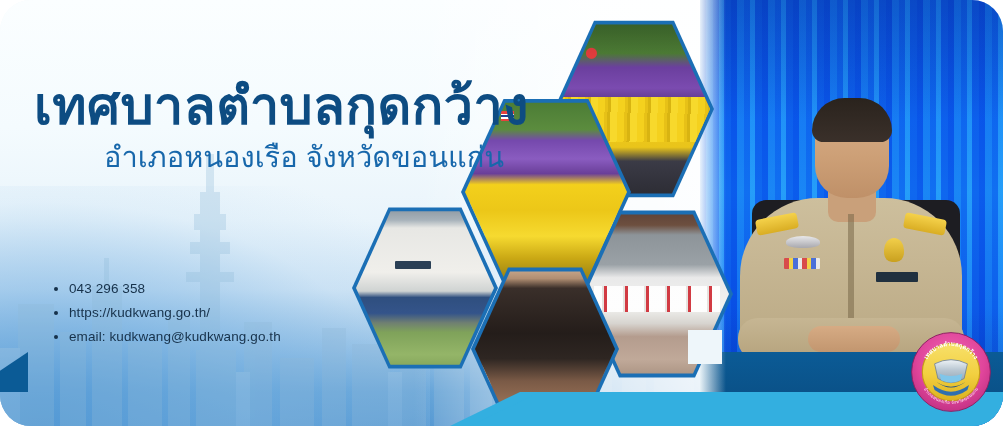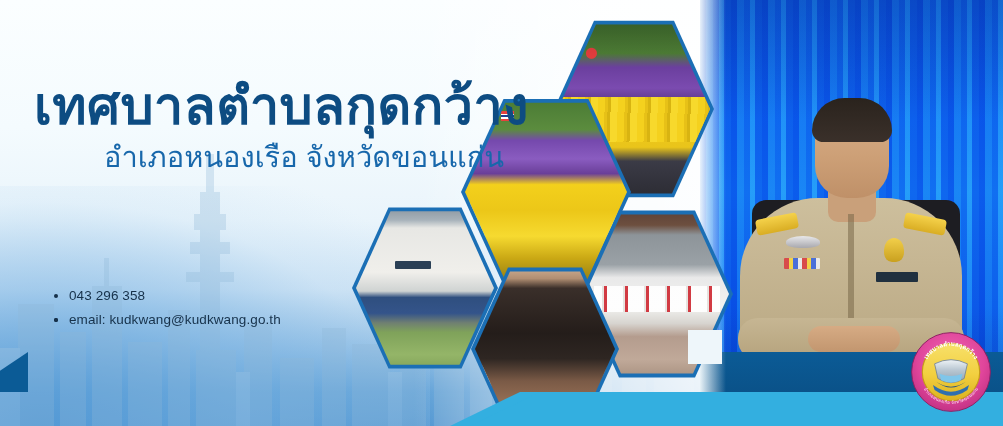--- a/index.html
+++ b/index.html
@@ -10,20 +10,21 @@
   }
   * { box-sizing: border-box; }
 
   .banner {
     position: relative;
     width: 1003px;
     height: 426px;
     overflow: hidden;
     font-family: "Liberation Sans", "DejaVu Sans", sans-serif;
     background: #f4fafc;
+    border-radius: 31px;
   }
 
   
   .bg-base {
     position: absolute;
     inset: 0;
     background:
       linear-gradient(180deg,
         #fbfeff 0%,
         #f4fbfe 30%,
@@ -81,21 +82,21 @@
     font-size: 29px;
     line-height: 1.2;
     font-weight: 400;
     color: #1767ab;
     white-space: nowrap;
   }
 
   
   .contact-list {
     position: absolute;
-    left: 52px; top: 288px;
+    left: 52px; top: 281px;
     margin: 0;
     padding: 0;
     list-style: none;
     z-index: 6;
   }
   .contact-list li {
     position: relative;
     padding-left: 17px;
     margin-bottom: 9px;
     font-size: 13.5px;
@@ -468,20 +469,21 @@
     <div class="sub-title">อำเภอหนองเรือ จังหวัดขอนแก่น</div>
   </div>
 
   <ul class="contact-list">
     <li>
       <span class="bullet"></span>
       <span>043 296 358</span>
     </li>
     <li>
       <span class="bullet"></span>
+      <span>https://kudkwang.go.th/</span>
     </li>
     <li>
       <span class="bullet"></span>
       <span>email: kudkwang@kudkwang.go.th</span>
     </li>
   </ul>
 
   <div class="hex-collage">
 
     <div class="hex hex-top-right">

